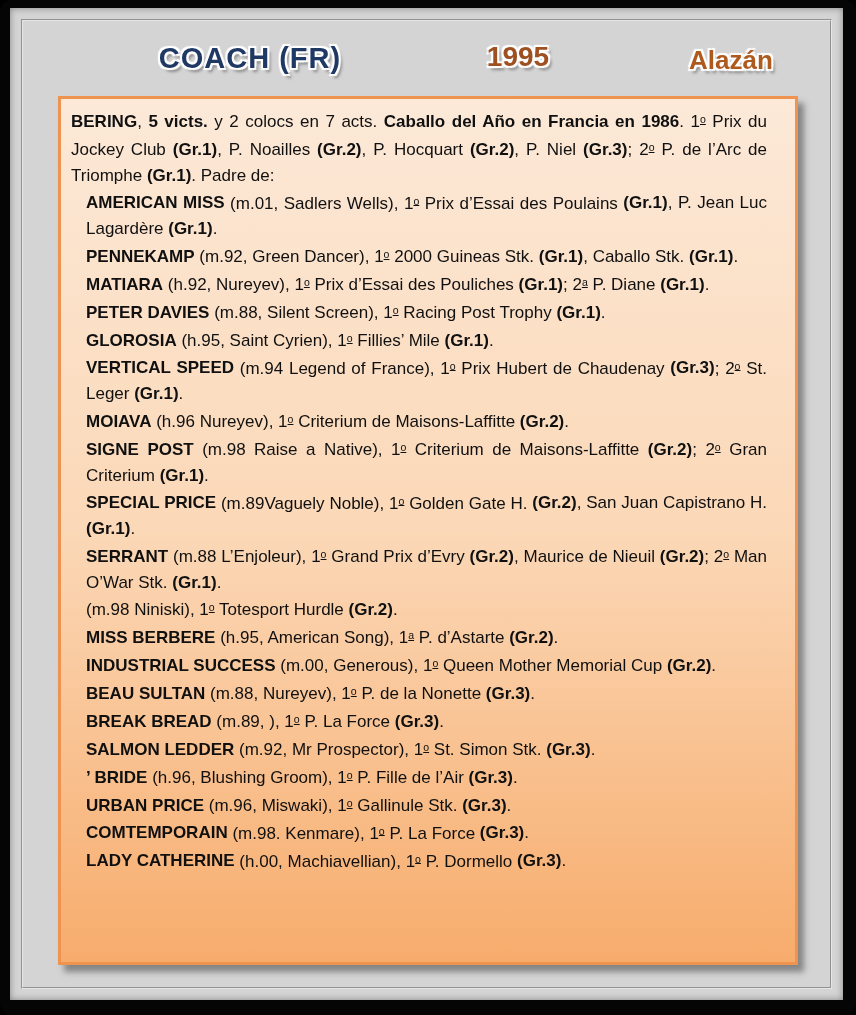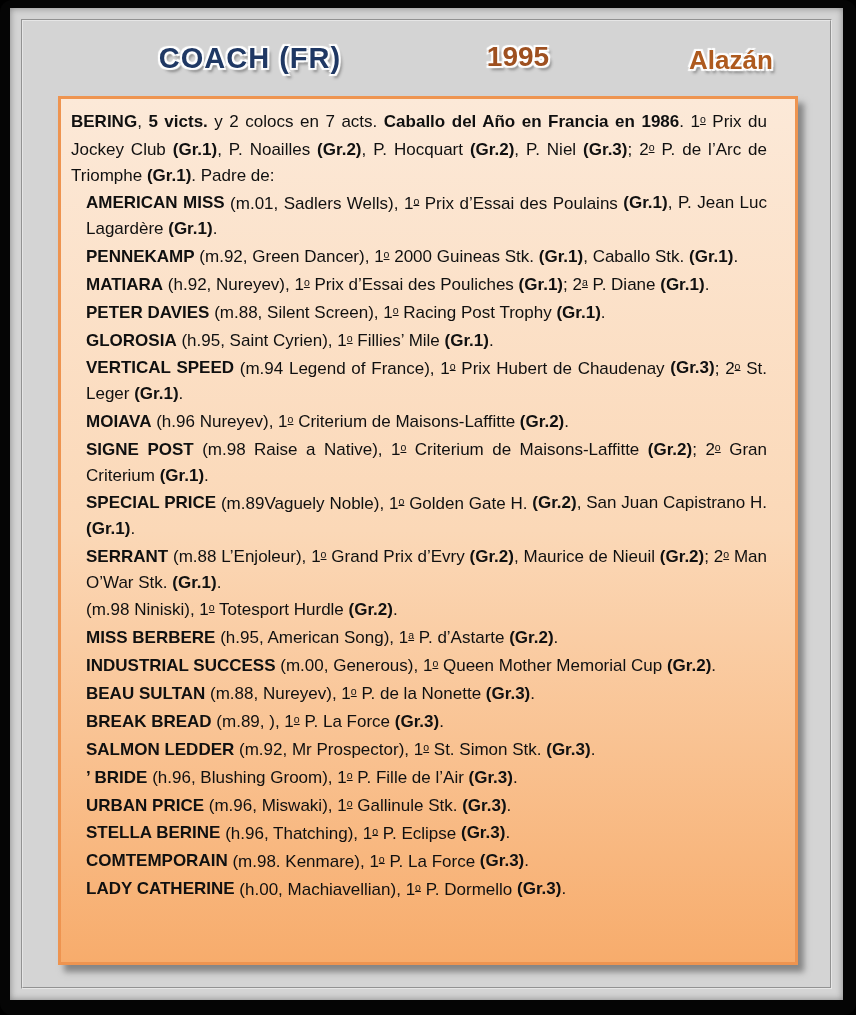--- a/index.html
+++ b/index.html
@@ -48,18 +48,17 @@
         <div class="para indent"><span class="b">SPECIAL PRICE</span><span> (m.89Vaguely Noble), 1<span class="ord">o</span> Golden Gate H. </span><span class="b">(Gr.2)</span><span>, San Juan Capistrano H. </span><span class="b">(Gr.1)</span><span>.</span></div>
         <div class="para indent"><span class="b">SERRANT</span><span> (m.88 L’Enjoleur), 1<span class="ord">o</span> Grand Prix d’Evry </span><span class="b">(Gr.2)</span><span>, Maurice de Nieuil </span><span class="b">(Gr.2)</span><span>; 2<span class="ord">o</span> Man O’War Stk. </span><span class="b">(Gr.1)</span><span>.</span></div>
         <div class="para indent"><span>(m.98 Niniski), 1<span class="ord">o</span> Totesport Hurdle </span><span class="b">(Gr.2)</span><span>.</span></div>
         <div class="para indent"><span class="b">MISS BERBERE</span><span> (h.95, American Song), 1<span class="ord">a</span> P. d’Astarte </span><span class="b">(Gr.2)</span><span>.</span></div>
         <div class="para indent"><span class="b">INDUSTRIAL SUCCESS</span><span> (m.00, Generous), 1<span class="ord">o</span> Queen Mother Memorial Cup </span><span class="b">(Gr.2)</span><span>.</span></div>
         <div class="para indent"><span class="b">BEAU SULTAN</span><span> (m.88, Nureyev), 1<span class="ord">o</span> P. de la Nonette </span><span class="b">(Gr.3)</span><span>.</span></div>
         <div class="para indent"><span class="b">BREAK BREAD</span><span> (m.89, ), 1<span class="ord">o</span> P. La Force </span><span class="b">(Gr.3)</span><span>.</span></div>
         <div class="para indent"><span class="b">SALMON LEDDER</span><span> (m.92, Mr Prospector), 1<span class="ord">o</span> St. Simon Stk. </span><span class="b">(Gr.3)</span><span>.</span></div>
         <div class="para indent"><span class="b">’ BRIDE</span><span> (h.96, Blushing Groom), 1<span class="ord">o</span> P. Fille de l’Air </span><span class="b">(Gr.3)</span><span>.</span></div>
         <div class="para indent"><span class="b">URBAN PRICE</span><span> (m.96, Miswaki), 1<span class="ord">o</span> Gallinule Stk. </span><span class="b">(Gr.3)</span><span>.</span></div>
-        <div class="para indent"><span class="b">STELLA BERINE</span><span> (h.96, Thatching), 1<span class="ord">o</span> P. Eclipse </span><span class="b">(Gr.3)</span><span>.</span></div>
         <div class="para indent"><span class="b">COMTEMPORAIN</span><span> (m.98. Kenmare), 1<span class="ord">o</span> P. La Force </span><span class="b">(Gr.3)</span><span>.</span></div>
         <div class="para indent"><span class="b">LADY CATHERINE</span><span> (h.00, Machiavellian), 1<span class="ord">o</span> P. Dormello </span><span class="b">(Gr.3)</span><span>.</span></div>
       </div>
   </div>
 </div>
 
 </body></html>

